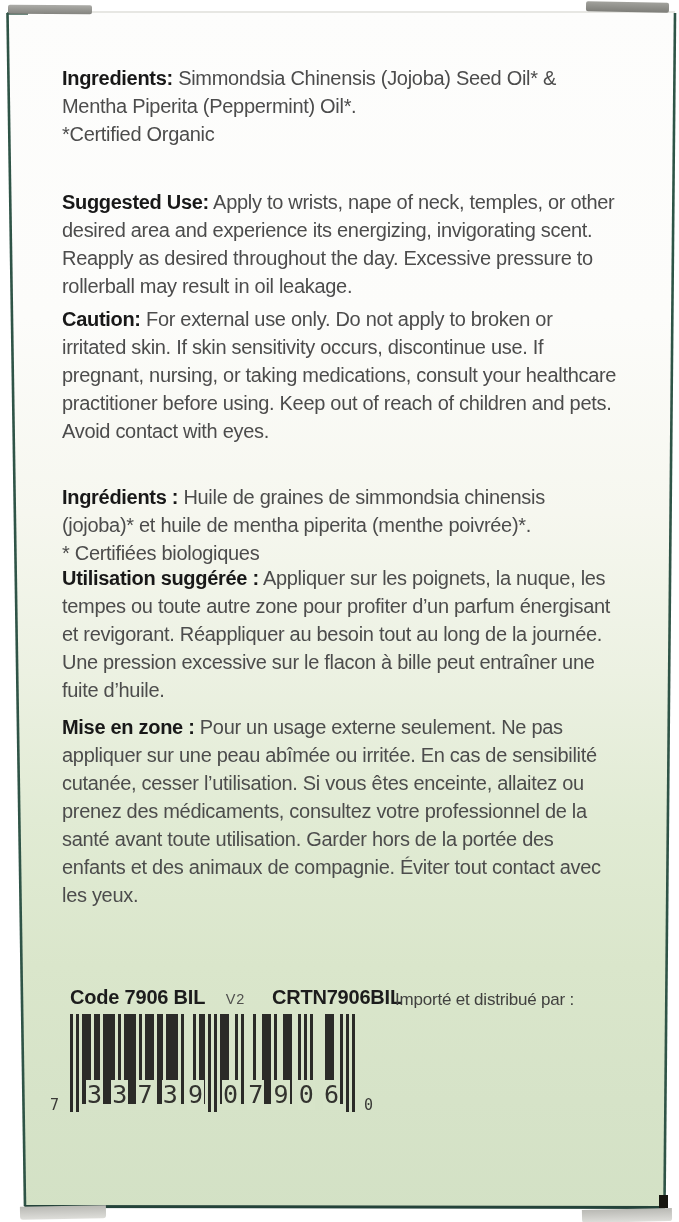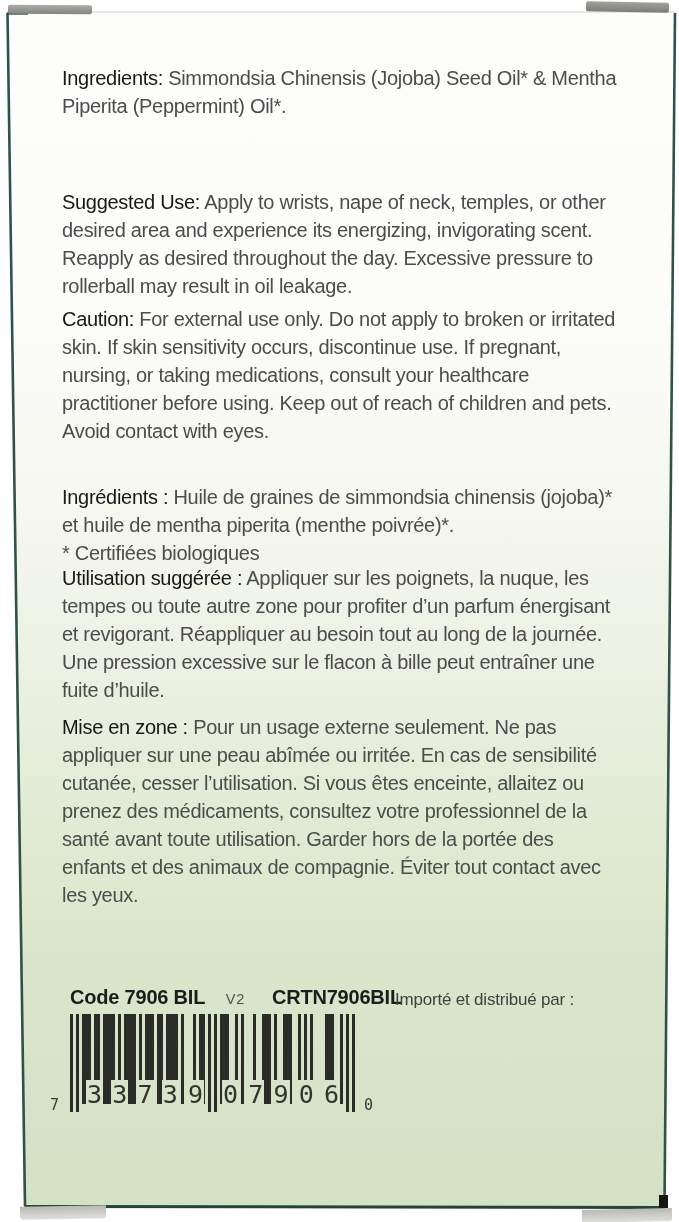--- a/index.html
+++ b/index.html
@@ -24,21 +24,21 @@
     background:linear-gradient(#a2a29d,#7e7e79);transform:rotate(1deg);}
   .tab-bottom-left{left:20px;top:1206px;width:86px;height:13px;border-radius:0 0 3px 3px;
     background:linear-gradient(#b9b9b4,#dededa);transform:rotate(-1deg);}
   .tab-bottom-right{left:582px;top:1209px;width:90px;height:13px;border-radius:0 0 3px 3px;
     background:linear-gradient(#b9b9b4,#dededa);transform:rotate(-1.2deg);}
   
   .para{
     position:absolute;left:62px;width:556px;
     font-size:20px;line-height:28px;letter-spacing:-0.3px;color:#4c4c4c;
   }
-  .para .lbl{font-weight:normal;color:#181818;}
+  .para .lbl{font-weight:bold;color:#181818;}
   .para .note{margin-top:0;}
   
   .code-line{position:absolute;left:70px;top:986px;color:#1c1c1c;white-space:nowrap;}
   .code-main{font-weight:bold;font-size:20px;letter-spacing:-0.2px;}
   .code-ver{font-size:14.5px;color:#50504e;margin-left:16px;letter-spacing:1px;}
   .code-crtn{font-weight:bold;font-size:20px;margin-left:22px;letter-spacing:-0.2px;}
   .barcode-wrap{position:absolute;left:50px;top:1014px;width:340px;height:104px;}
   .bc-digits{
     position:absolute;top:66px;display:flex;justify-content:space-between;
     font-family:"DejaVu Sans Mono",monospace;font-size:25px;color:#33332f;
@@ -76,20 +76,21 @@
   </svg>
 
   <div class="tab tab-top-left"></div>
   <div class="tab tab-top-right"></div>
   <div class="tab tab-bottom-left"></div>
   <div class="tab tab-bottom-right"></div>
 
   <div class="para" style="top:64px">
     <span class="lbl">Ingredients:</span>
     <span>Simmondsia Chinensis (Jojoba) Seed Oil* &amp; Mentha Piperita (Peppermint) Oil*.</span>
+    <div class="note">*Certified Organic</div>
   </div>
 
   <div class="para" style="top:188px">
     <span class="lbl">Suggested Use:</span>
     <span>Apply to wrists, nape of neck, temples, or other desired area and experience its energizing, invigorating scent. Reapply as desired throughout the day. Excessive pressure to rollerball may result in oil leakage.</span>
   </div>
 
   <div class="para" style="top:305px">
     <span class="lbl">Caution:</span>
     <span>For external use only. Do not apply to broken or irritated skin. If skin sensitivity occurs, discontinue use. If pregnant, nursing, or taking medications, consult your healthcare practitioner before using. Keep out of reach of children and pets. Avoid contact with eyes.</span>

